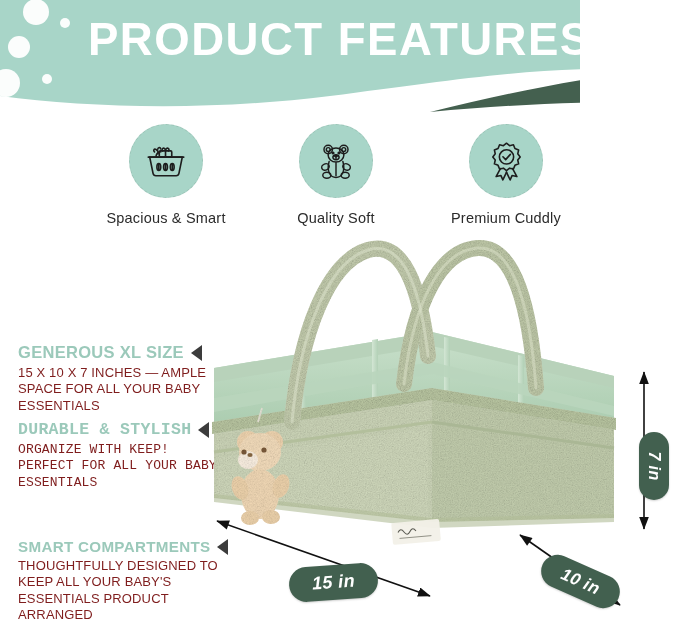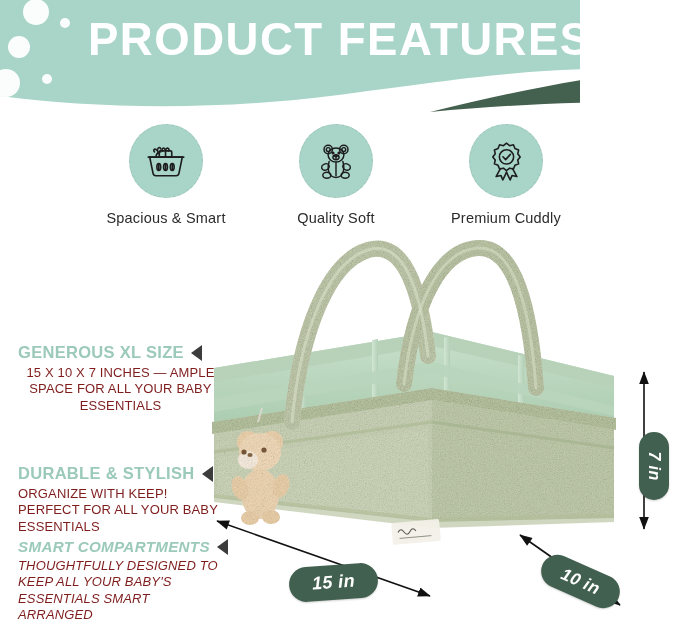--- a/index.html
+++ b/index.html
@@ -58,23 +58,23 @@
   .icon-label {
     margin-top:12px;
     font-size:14.5px;
     color:#2b2b2b;
     letter-spacing:0.2px;
     white-space:nowrap;
   }
 
   
   .feature-block { position:absolute; left:18px; width:205px; }
-  #feature-0 { top:343px;text-align:center; }
-  #feature-1 { top:464px; }
-  #feature-2 { top:538px;font-style:italic; }
+  #feature-0 { top:343px; }
+  #feature-1 { top:420px;font-family:Liberation Mono, monospace; }
+  #feature-2 { top:538px; }
 
   .feature-head-row {
     display:flex; align-items:center; gap:7px;
     margin-bottom:3px;
   }
   .feature-heading {
     font-size:16.5px;
     font-weight:bold;
     color:#9bc9ba;
     letter-spacing:0.3px;
@@ -234,21 +234,21 @@
     <div class="pointer-tri"></div>
   </div>
   <div class="feature-body">ORGANIZE WITH KEEP! PERFECT FOR ALL YOUR BABY ESSENTIALS</div>
 </div>
 
 <div class="feature-block" id="feature-2">
   <div class="feature-head-row">
     <div class="feature-heading">SMART COMPARTMENTS</div>
     <div class="pointer-tri"></div>
   </div>
-  <div class="feature-body">THOUGHTFULLY DESIGNED TO KEEP ALL YOUR BABY'S ESSENTIALS SMART ARRANGED</div>
+  <div class="feature-body">THOUGHTFULLY DESIGNED TO KEEP ALL YOUR BABY'S ESSENTIALS PRODUCT ARRANGED</div>
 </div>
 
 <div id="product-photo">
   <svg width="430" height="330" viewBox="0 0 430 330">
     <defs>
 
       <filter id="fuzz" x="-6%" y="-6%" width="112%" height="112%">
         <feTurbulence type="fractalNoise" baseFrequency="0.85" numOctaves="4" seed="7" result="n"></feTurbulence>
         <feColorMatrix in="n" type="saturate" values="0" result="ng"></feColorMatrix>
         <feComponentTransfer in="ng" result="nc">

